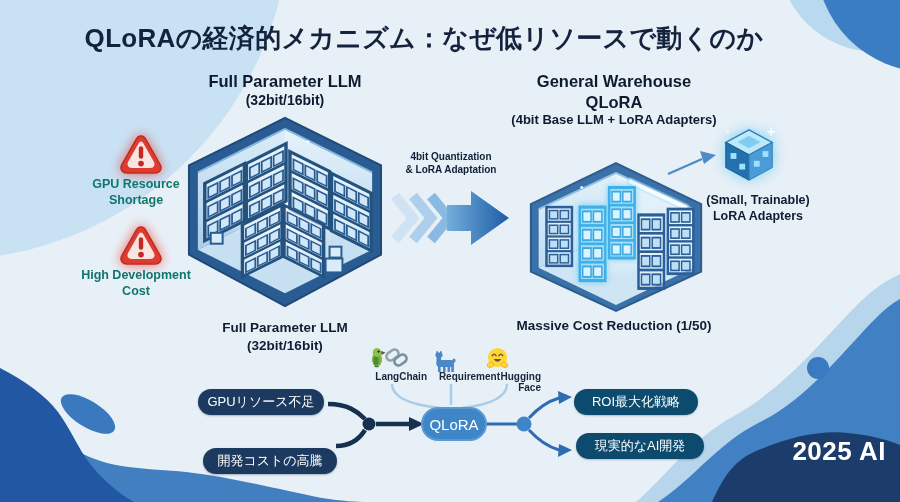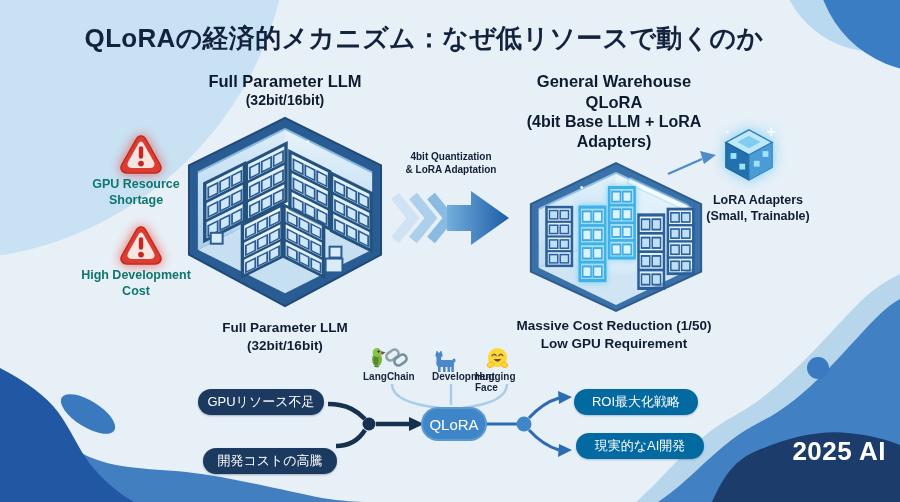--- a/index.html
+++ b/index.html
@@ -16,37 +16,37 @@
   .layer1{z-index:1;}
   #connectors{z-index:2;}
   .layer3{z-index:3;}
 
   .title{left:0;top:21px;width:848px;text-align:center;font-size:26px;font-weight:800;letter-spacing:.3px;color:#14233d;}
 
   .wh-heading{text-align:center;font-weight:700;color:#0d1b30;line-height:1.25;}
   .wh-heading .l1{font-size:16.5px;font-weight:800;}
   .wh-heading .l2{font-size:14px;font-weight:800;}
   .wh-heading .l2b{font-size:16.5px;font-weight:800;}
-  .wh-heading .l3{font-size:16px;font-weight:800;}
+  .wh-heading .l3{font-size:13px;font-weight:800;}
 
   .caption{text-align:center;font-weight:800;font-size:13.5px;color:#0f1d33;line-height:1.3;}
 
   .warn-label{text-align:center;font-weight:800;font-size:12.5px;color:#0f766e;line-height:1.25;}
   .warn-icon{filter:drop-shadow(0 0 6px rgba(233,62,50,.75));}
 
   .arrow-label{text-align:center;font-weight:800;font-size:10px;color:#10203a;line-height:1.3;}
   .adapters-label{text-align:center;font-weight:800;font-size:12.5px;color:#0f1d33;line-height:1.3;}
   .cube-icon{filter:drop-shadow(0 0 7px rgba(105,205,245,.85));}
 
-  .eco-label{position:absolute;text-align:left;font-weight:800;font-size:10px;color:#17253c;}
+  .eco-label{position:absolute;text-align:right;font-weight:800;font-size:10px;color:#17253c;}
 
   .pill{position:absolute;display:flex;align-items:center;justify-content:center;
         border-radius:13px;color:#fff;font-weight:400;font-size:13px;white-space:nowrap;}
   .pill-dark{background:#1c3a5f;box-shadow:0 1px 2px rgba(10,30,60,.3);}
-  .pill-blue{background:#0369a1;box-shadow:0 1px 2px rgba(10,30,60,.25);text-align:center;}
+  .pill-blue{background:#0c4a6e;box-shadow:0 1px 2px rgba(10,30,60,.25);text-align:center;}
   .pill-qlora{background:#3e86c8;border:2px solid #5a9ad4;border-radius:17px;font-size:15px;}
 
   .branding{left:640px;top:437px;width:246px;text-align:right;color:#ffffff;line-height:1.15;}
   .branding .b1{font-size:26px;font-weight:800;letter-spacing:.5px;}
   .branding .b2{font-size:19px;font-weight:700;}
 </style>
 </head>
 <body>
 
 <div id="stage">
@@ -229,40 +229,39 @@
     <use href="#rwTower" transform="translate(24,50)"></use>
     <use href="#rwTowerGlow" transform="translate(58,50) scale(1,1.25)" filter="url(#cyGlow)"></use>
     <use href="#rwTowerGlow" transform="translate(88,30) scale(1,1.2)" filter="url(#cyGlow)"></use>
     <use href="#rwTower" transform="translate(118,58) scale(1,1.25)"></use>
     <use href="#rwTower" transform="translate(148,52) scale(1,1.1)"></use>
     <circle cx="60" cy="30" r="1.5" fill="#ffffff" opacity="0.85"></circle>
   </svg>
 
   <div class="abs layer1 caption" style="left:502px;top:317px;width:224px;">
     <div>Massive Cost Reduction (1/50)</div>
-    <div>Low GPU Requirement</div>
   </div>
 
   <svg class="abs layer1 cube-icon" style="left:718px;top:124px;" width="62" height="62" viewBox="0 0 64 64">
     <path d="M32,6 L56,19 L32,32 L8,19 Z" fill="#bfe9fb" stroke="#2f7fb8" stroke-width="1.5"></path>
     <path d="M8,19 L32,32 L32,58 L8,45 Z" fill="#2271ae" stroke="#1c5d92" stroke-width="1"></path>
     <path d="M32,32 L56,19 L56,45 L32,58 Z" fill="#4b9bd6" stroke="#2f7fb8" stroke-width="1"></path>
     <path d="M32,12 L44,18.5 L32,25 L20,18.5 Z" fill="#7fcdf0"></path>
     <g fill="#9fe2ff">
       <rect x="13" y="30" width="6" height="6"></rect>
         <rect x="22" y="41" width="6" height="6"></rect>
       <rect x="37" y="38" width="6" height="6"></rect>
         <rect x="46" y="28" width="6" height="6"></rect>
     </g>
     <path d="M55,4 l0,8 M51,8 l8,0" stroke="#ffffff" stroke-width="1.6" opacity="0.95"></path>
     <circle cx="10" cy="8" r="1.3" fill="#ffffff" opacity="0.8"></circle>
   </svg>
   <div class="abs layer1 adapters-label" style="left:696px;top:192px;width:124px;">
+    <div>(Small, Trainable)</div>
     <div>LoRA Adapters</div>
-    <div>(Small, Trainable)</div>
   </div>
 
   <svg class="abs layer1" style="left:368px;top:347px;" width="46" height="23" viewBox="0 0 46 23">
     <path d="M11,20 q-4,1 -5,-1 q2,0 3,-2 Z" fill="#33691e"></path>
     <ellipse cx="9" cy="12.5" rx="5" ry="7" fill="#7cb342"></ellipse>
     <ellipse cx="8" cy="13.5" rx="2.6" ry="5" fill="#558b2f"></ellipse>
     <circle cx="9" cy="5.5" r="4.4" fill="#8bc34a"></circle>
     <circle cx="10.6" cy="4.6" r="1.1" fill="#1b1b1b"></circle>
     <path d="M13,4 l4.5,1.6 -4,2.6 Z" fill="#6d5448"></path>
     <rect x="18" y="4" width="13" height="8" rx="4" fill="none" stroke="#90a4ae" stroke-width="2.6" transform="rotate(-35 24.5 8)"></rect>
@@ -285,21 +284,21 @@
   <svg class="abs layer1" style="left:486px;top:347px;" width="23" height="23" viewBox="0 0 24 24">
     <circle cx="12" cy="11" r="10" fill="#fdd835"></circle>
     <path d="M6.5,9 Q8.5,6.3 10.5,9" stroke="#795548" stroke-width="1.6" fill="none" stroke-linecap="round"></path>
     <path d="M13.5,9 Q15.5,6.3 17.5,9" stroke="#795548" stroke-width="1.6" fill="none" stroke-linecap="round"></path>
     <path d="M8,12.5 Q12,18.5 16,12.5 Z" fill="#6d4c41"></path>
     <ellipse cx="4.8" cy="18.6" rx="3.6" ry="2.7" fill="#fdd835" stroke="#f9a825" stroke-width="0.8" transform="rotate(-20 4.8 18.6)"></ellipse>
     <ellipse cx="19.2" cy="18.6" rx="3.6" ry="2.7" fill="#fdd835" stroke="#f9a825" stroke-width="0.8" transform="rotate(20 19.2 18.6)"></ellipse>
   </svg>
 
   <div class="eco-label layer1" style="left:363px;top:371px;width:64px;">LangChain</div>
-  <div class="eco-label layer1" style="left:432px;top:371px;width:68px;">Development</div>
+  <div class="eco-label layer1" style="left:432px;top:371px;width:68px;">Requirement</div>
   <div class="eco-label layer1" style="left:475px;top:371px;width:66px;">Hugging Face</div>
 
   <svg id="connectors" viewBox="0 0 900 502">
     <g stroke="#a9cde9" stroke-width="2.5" fill="none">
       <path d="M392,384 C392,398 412,405 440,408"></path>
       <path d="M451,384 C451,395 451,400 451,405"></path>
       <path d="M507,384 C507,398 488,405 462,408"></path>
     </g>
     <g stroke="#16304f" stroke-width="4.5" fill="none">
       <path d="M328,404 C348,404 358,412 365,419"></path>

